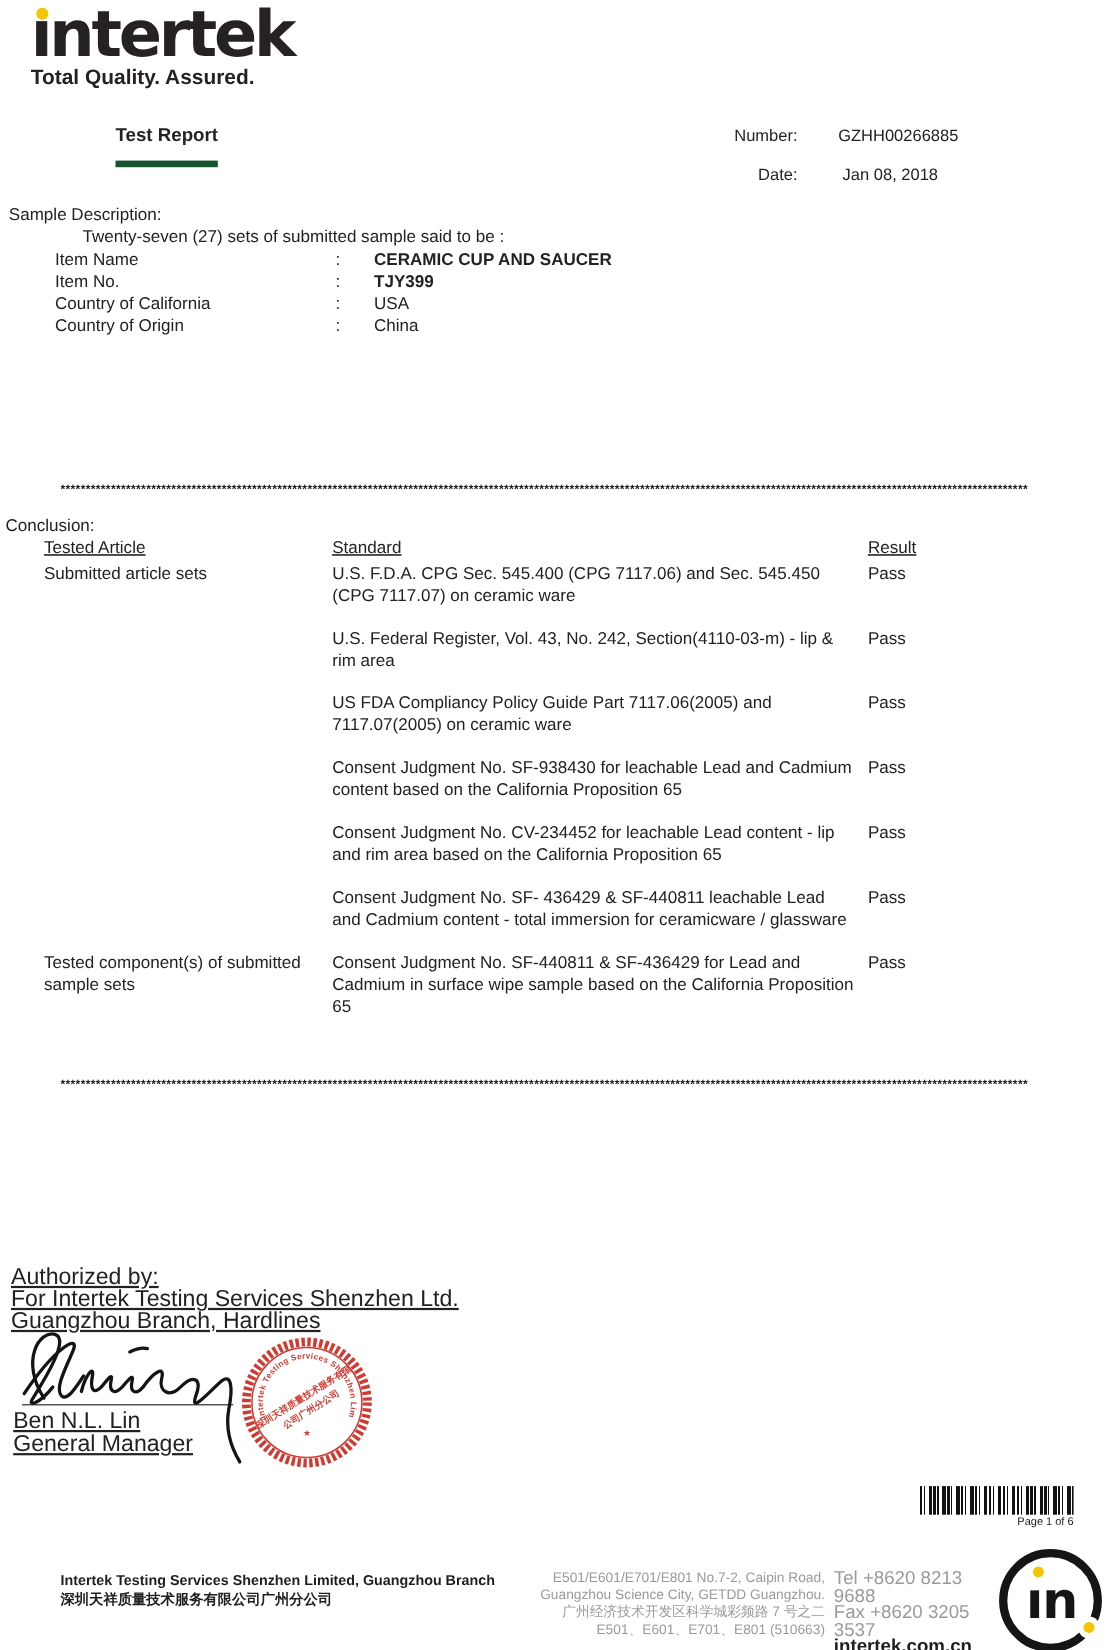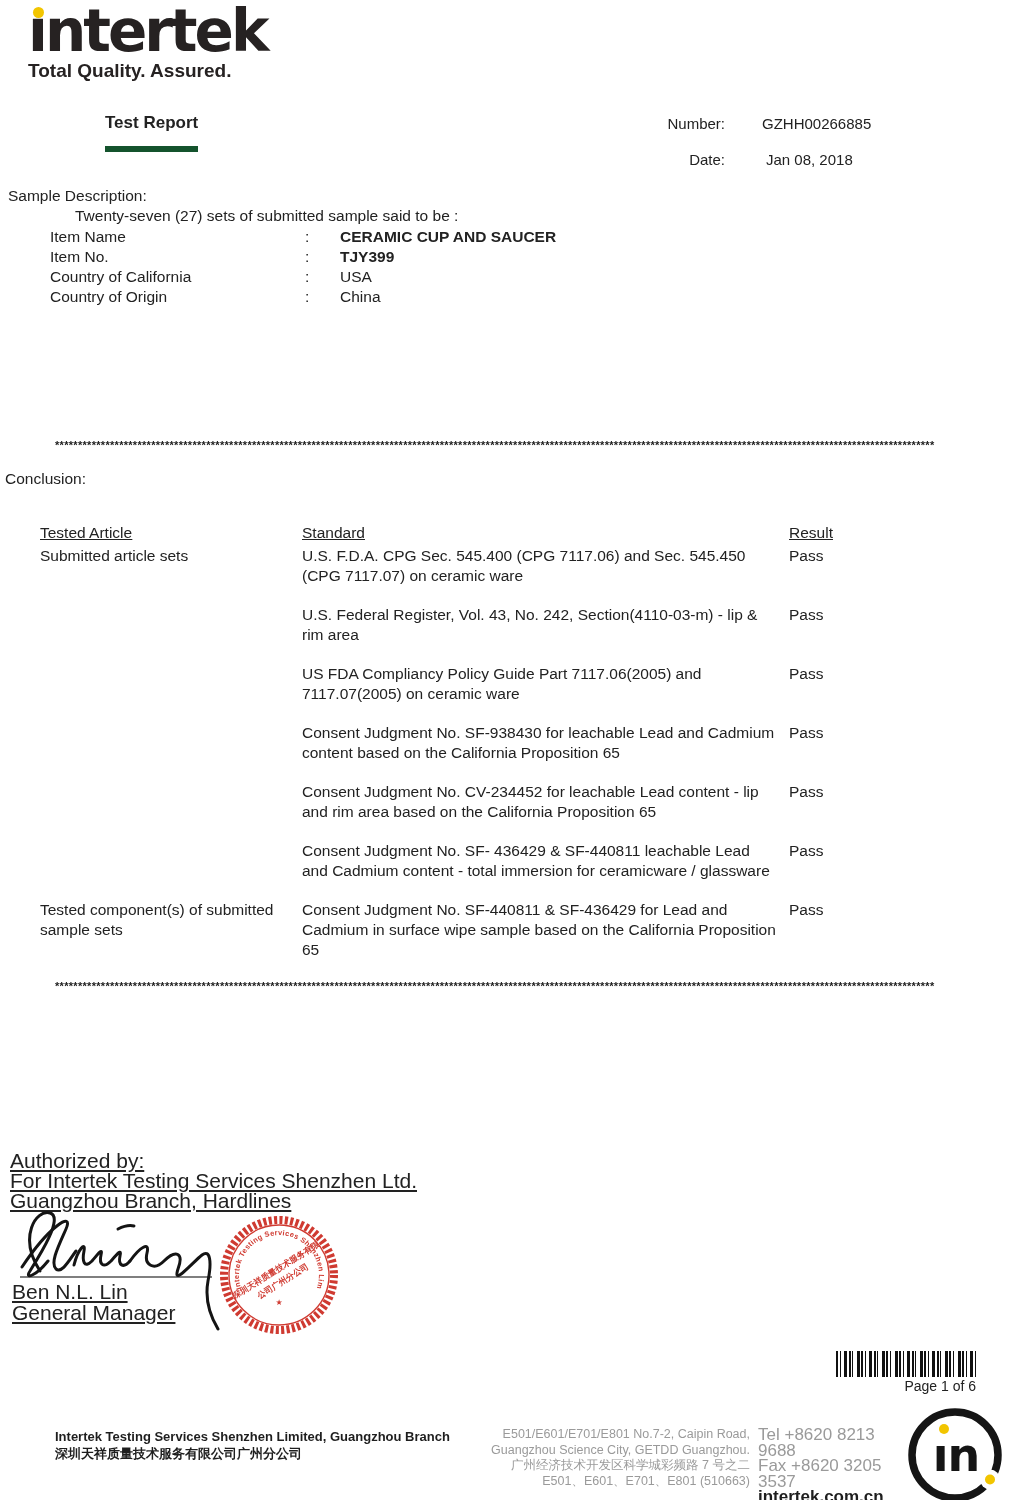--- a/index.html
+++ b/index.html
@@ -28,38 +28,38 @@
   .sample-grid { display:grid; grid-template-columns:255px 35px auto; font-size:15.5px; line-height:20px; }
   .bold { font-weight:bold; }
 
   
   .sep {
     width:922px; overflow:hidden; white-space:nowrap;
     font-size:11px; font-weight:bold; letter-spacing:0.3px; color:#1a1a1a; line-height:10px;
   }
 
   
-  .ctable { width:945px; font-size:15.5px; line-height:20px;margin-top:34px; }
+  .ctable { width:945px; font-size:15.5px; line-height:20px; }
   .crow { display:grid; grid-template-columns:262px 487px auto; margin-bottom:19px; }
   .chead { margin-bottom:3px; }
   .chead span { text-decoration:underline; }
   .cell-std { padding-right:10px; }
 
   
   .auth { font-size:21px; line-height:20px;text-decoration:underline; }
 
   
   .barcode {
     width:140px; height:26px;
     background:repeating-linear-gradient(90deg,
       #111 0 2px, #fff 2px 3.6px,
       #111 3.6px 4.6px, #fff 4.6px 8.2px,
       #111 8.2px 11.2px, #fff 11.2px 12.6px);
   }
-  .page-label { font-size:14px; }
+  .page-label { font-size:10px; }
 
   
   .foot-left  { font-size:13px; font-weight:bold; line-height:17px; color:#1e1e1e; }
   .foot-mid   { font-size:12.5px; line-height:15.5px; color:#9a9a9a;text-align:right; }
   .foot-right { font-size:17px; line-height:15.5px; color:#9a9a9a; }
   .foot-web   { color:#1e1e1e; font-weight:bold; }
 </style>
 </head>
 <body>
 

